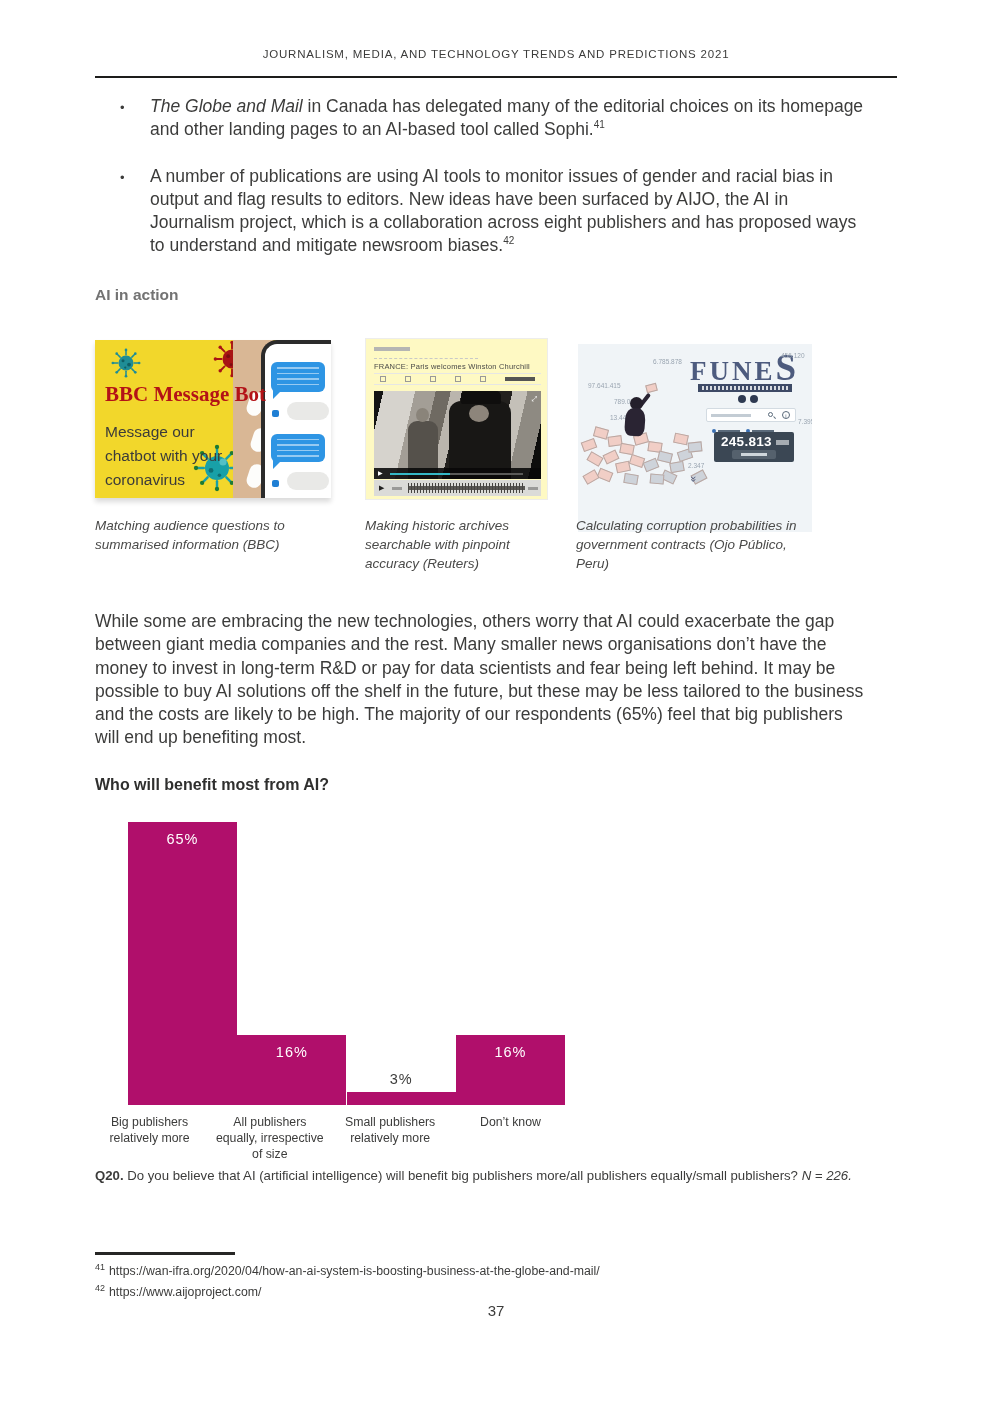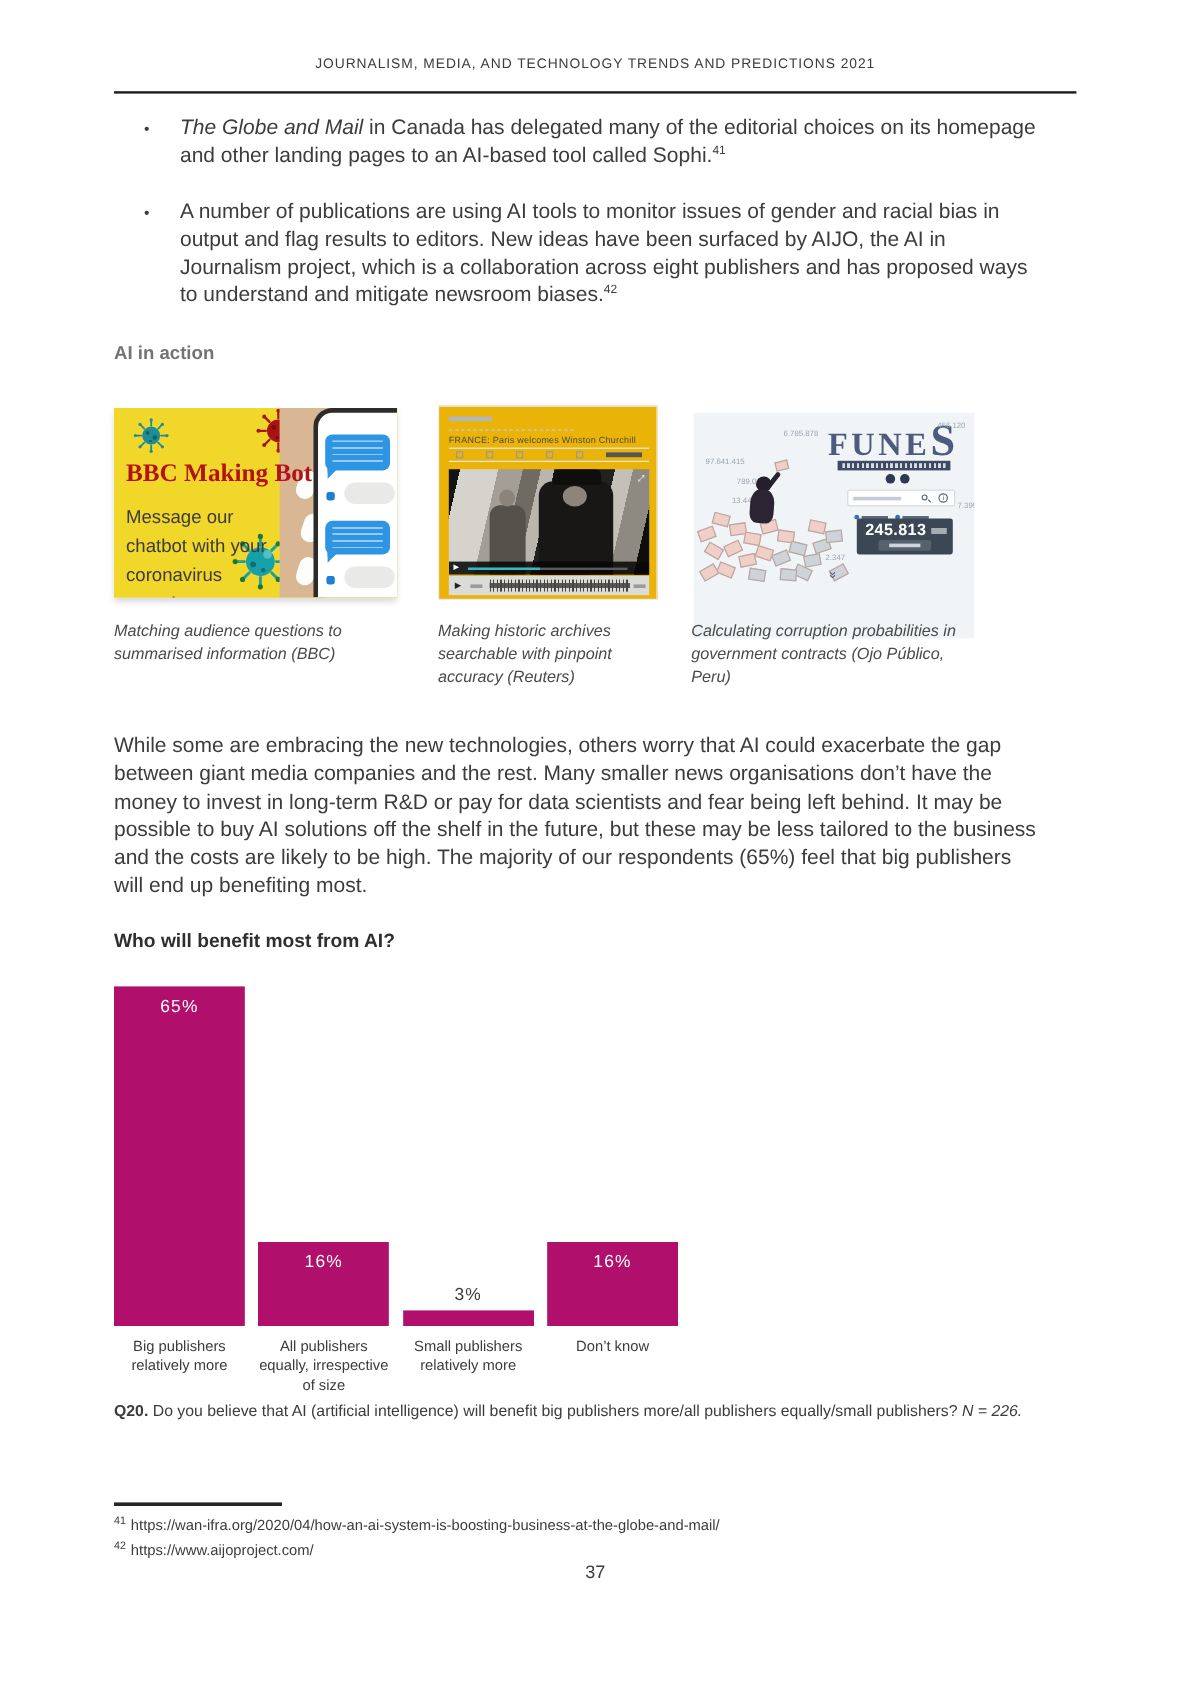--- a/index.html
+++ b/index.html
@@ -44,21 +44,21 @@
     border-left:4px solid #2b2b2b;border-top:4px solid #2b2b2b;border-top-left-radius:16px;}
   .bubble-blue{position:absolute;left:6px;width:54px;height:30px;background:#2e95e4;border-radius:6px;}
   .bubble-blue::before{content:"";position:absolute;inset:5px 6px;
     background:repeating-linear-gradient(180deg,rgba(255,255,255,.5) 0 1.5px,transparent 1.5px 5.5px);}
   .bubble-blue::after{content:"";position:absolute;left:2px;bottom:-7px;border:5px solid transparent;border-top-color:#2e95e4;border-left-color:#2e95e4;}
   .bubble-gray{position:absolute;left:22px;width:42px;height:18px;background:#e9e9e7;border-radius:9px;}
   .bot-avatar{position:absolute;left:3px;width:15px;height:15px;background:#fff;border-radius:50%;}
   .bot-avatar::after{content:"";position:absolute;left:4px;top:4px;width:7px;height:7px;background:#1f7fd4;border-radius:2px;}
 
   
-  .reuters-card{left:365px;top:338px;width:183px;height:162px;background:#eab308;border:1px solid #ededeb;}
+  .reuters-card{left:365px;top:338px;width:183px;height:162px;background:#fef9c3;border:1px solid #ededeb;}
   .r-date{position:absolute;left:8px;top:8px;width:36px;height:4px;background:#b5b5b3;}
   .r-divider{position:absolute;left:8px;top:19px;width:104px;border-top:1px dashed #c9c9c7;}
   .r-title{position:absolute;left:8px;top:23px;font-size:7.5px;color:#4a4a48;letter-spacing:.2px;}
   .r-toolbar{position:absolute;left:8px;top:34px;width:167px;height:12px;border-top:1px solid #e6e6e4;border-bottom:1px solid #e6e6e4;
     display:flex;align-items:center;justify-content:space-between;padding:0 6px;}
   .r-tool{width:6px;height:6px;border:1px solid #9a9a98;}
   .r-tool-text{width:30px;height:4px;background:#555;}
   .r-video{position:absolute;left:8px;top:52px;width:167px;height:88px;overflow:hidden;
     background:linear-gradient(103deg,#141414 0 5%,#d6d3cd 5% 22%,#a39e96 22% 33%,#6f6a62 33% 41%,#bab5ad 41% 47%,#23211e 47% 74%,#c4c0b8 74% 82%,#8e8a82 82% 93%,#0d0d0c 93%);}
   .man1{position:absolute;left:34px;top:30px;width:30px;height:60px;background:#55514b;border-radius:9px 9px 0 0;}
@@ -114,21 +114,21 @@
   .caption{position:absolute;top:517px;font-style:italic;font-size:13.5px;line-height:1.4;color:var(--ink-soft);}
   .caption.c1{left:95px;width:225px;}
   .caption.c2{left:365px;width:165px;}
   .caption.c3{left:576px;width:238px;}
 
   
   .body-par{position:absolute;left:95px;top:610px;width:772px;font-size:17.5px;line-height:23.3px;color:var(--ink);}
 
   
   .chart{position:absolute;left:95px;top:822px;width:470px;}
-  .plot{position:relative;height:283px;display:flex;justify-content:space-between;align-items:flex-end;}
+  .plot{position:relative;height:283px;display:flex;justify-content:space-between;align-items:flex-end;margin-left:33px;}
   .chart-col{width:109px;height:100%;position:relative;display:flex;flex-direction:column;justify-content:flex-end;}
   .chart-bar{width:100%;background:var(--accent);position:relative;}
   .bar-label{width:100%;text-align:center;font-size:14.5px;letter-spacing:1px;}
   .bar-label.inside{position:absolute;top:9px;color:#fff;}
   .bar-label.above{position:absolute;bottom:calc(100% + 5px);color:var(--ink);}
   .cats{display:flex;justify-content:space-between;margin-top:9px;}
   .cat-slot{width:109px;display:flex;justify-content:flex-start;}
   .cat-label{width:132px;text-align:center;font-size:12.3px;line-height:1.32;color:var(--ink);}
 
   
@@ -244,21 +244,21 @@
       <span class="finger" style="right:10px;top:124px;"></span>
     </div>
     <div class="phone">
       <div class="bubble-blue" style="top:18px;"></div>
       <div class="bot-avatar" style="top:62px;"></div>
       <div class="bubble-gray" style="top:58px;"></div>
       <div class="bubble-blue" style="top:90px;height:28px;"></div>
       <div class="bot-avatar" style="top:132px;"></div>
       <div class="bubble-gray" style="top:128px;"></div>
     </div>
-    <div class="bbc-title">BBC Making Bot</div>
+    <div class="bbc-title">BBC Message Bot</div>
     <div class="bbc-subtitle">Message our chatbot with your coronavirus questions</div>
   </div>
 
   <div class="card reuters-card">
     <div class="r-date"></div>
     <div class="r-divider"></div>
     <div class="r-title">FRANCE: Paris welcomes Winston Churchill</div>
     <div class="r-toolbar">
       <span class="r-tool"></span>
       <span class="r-tool"></span>

